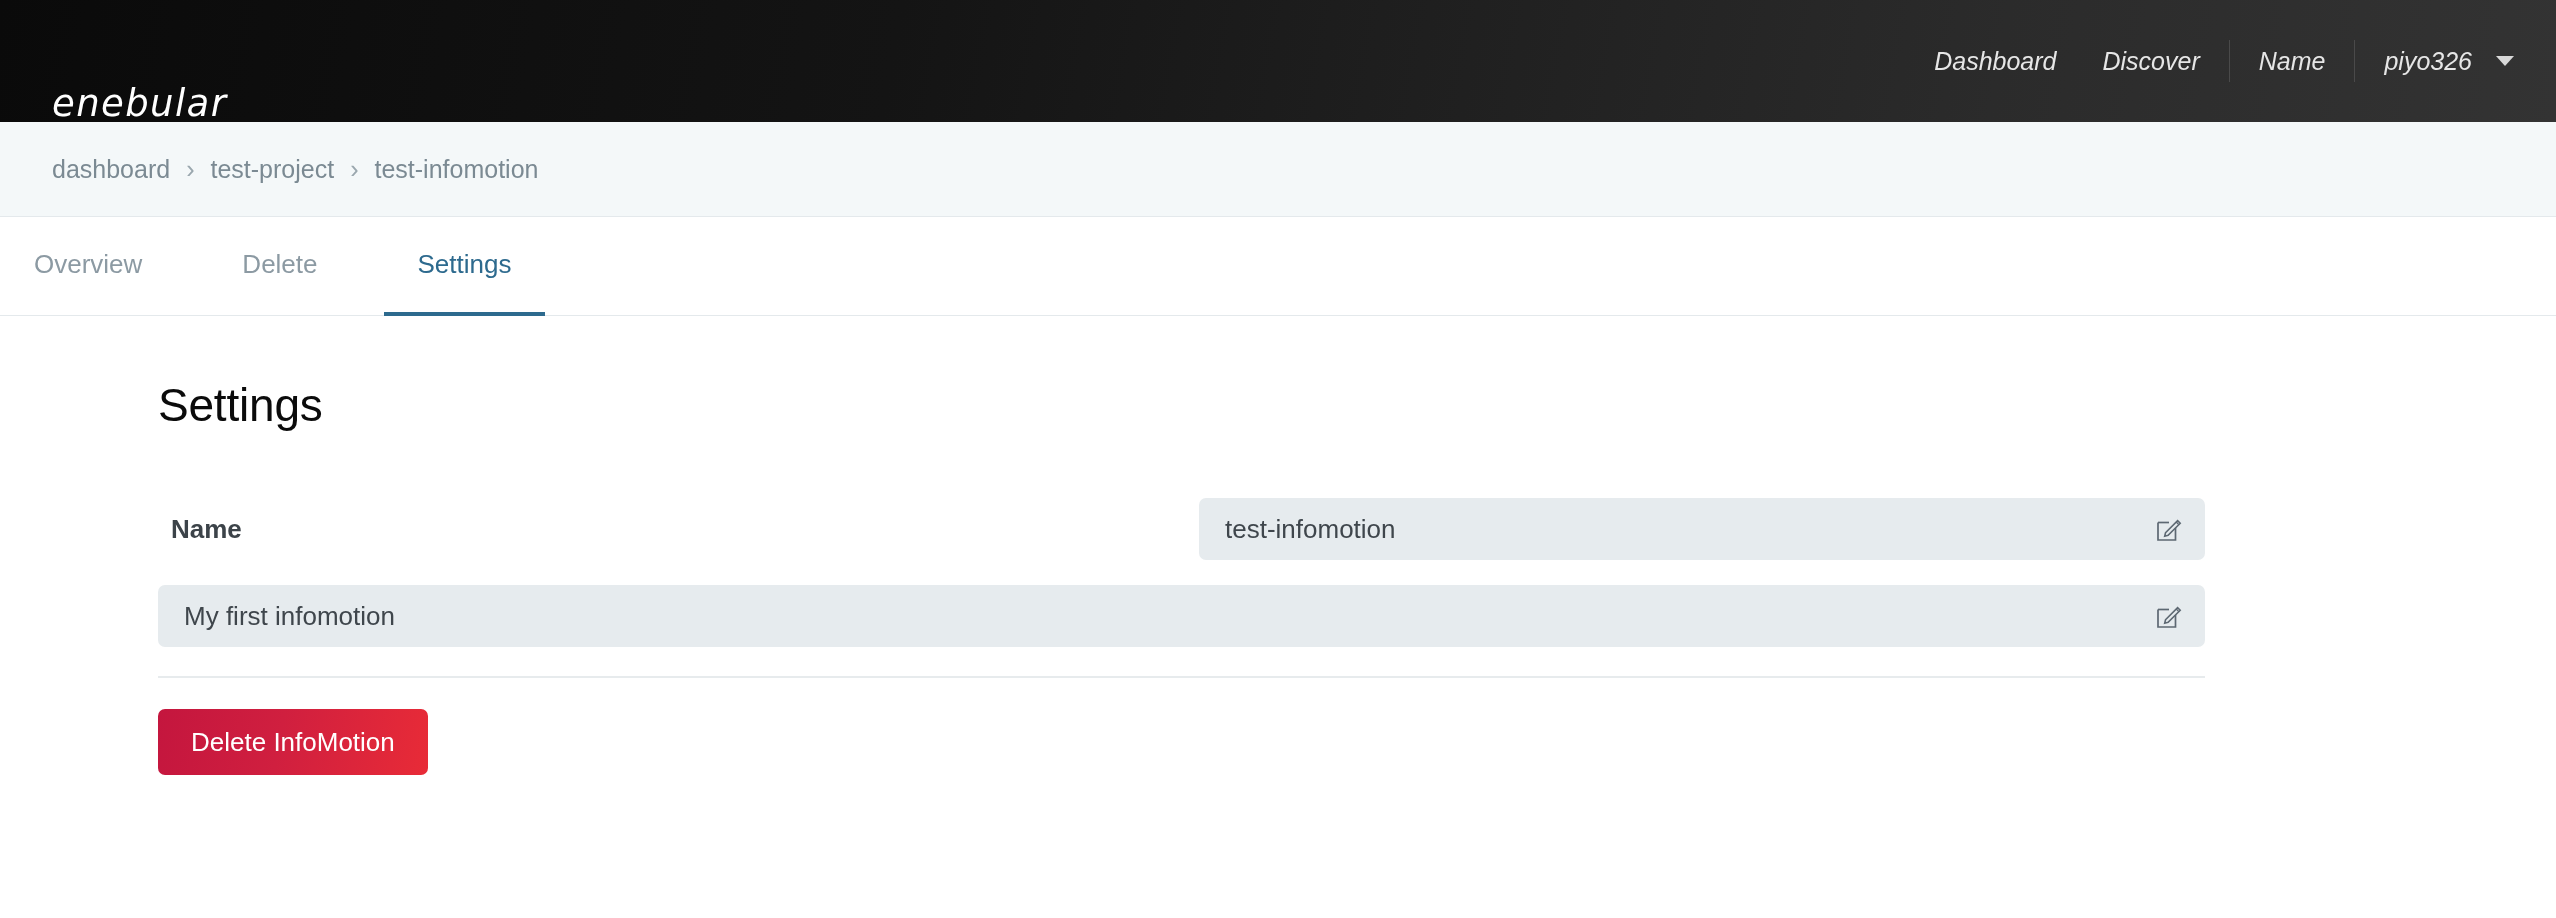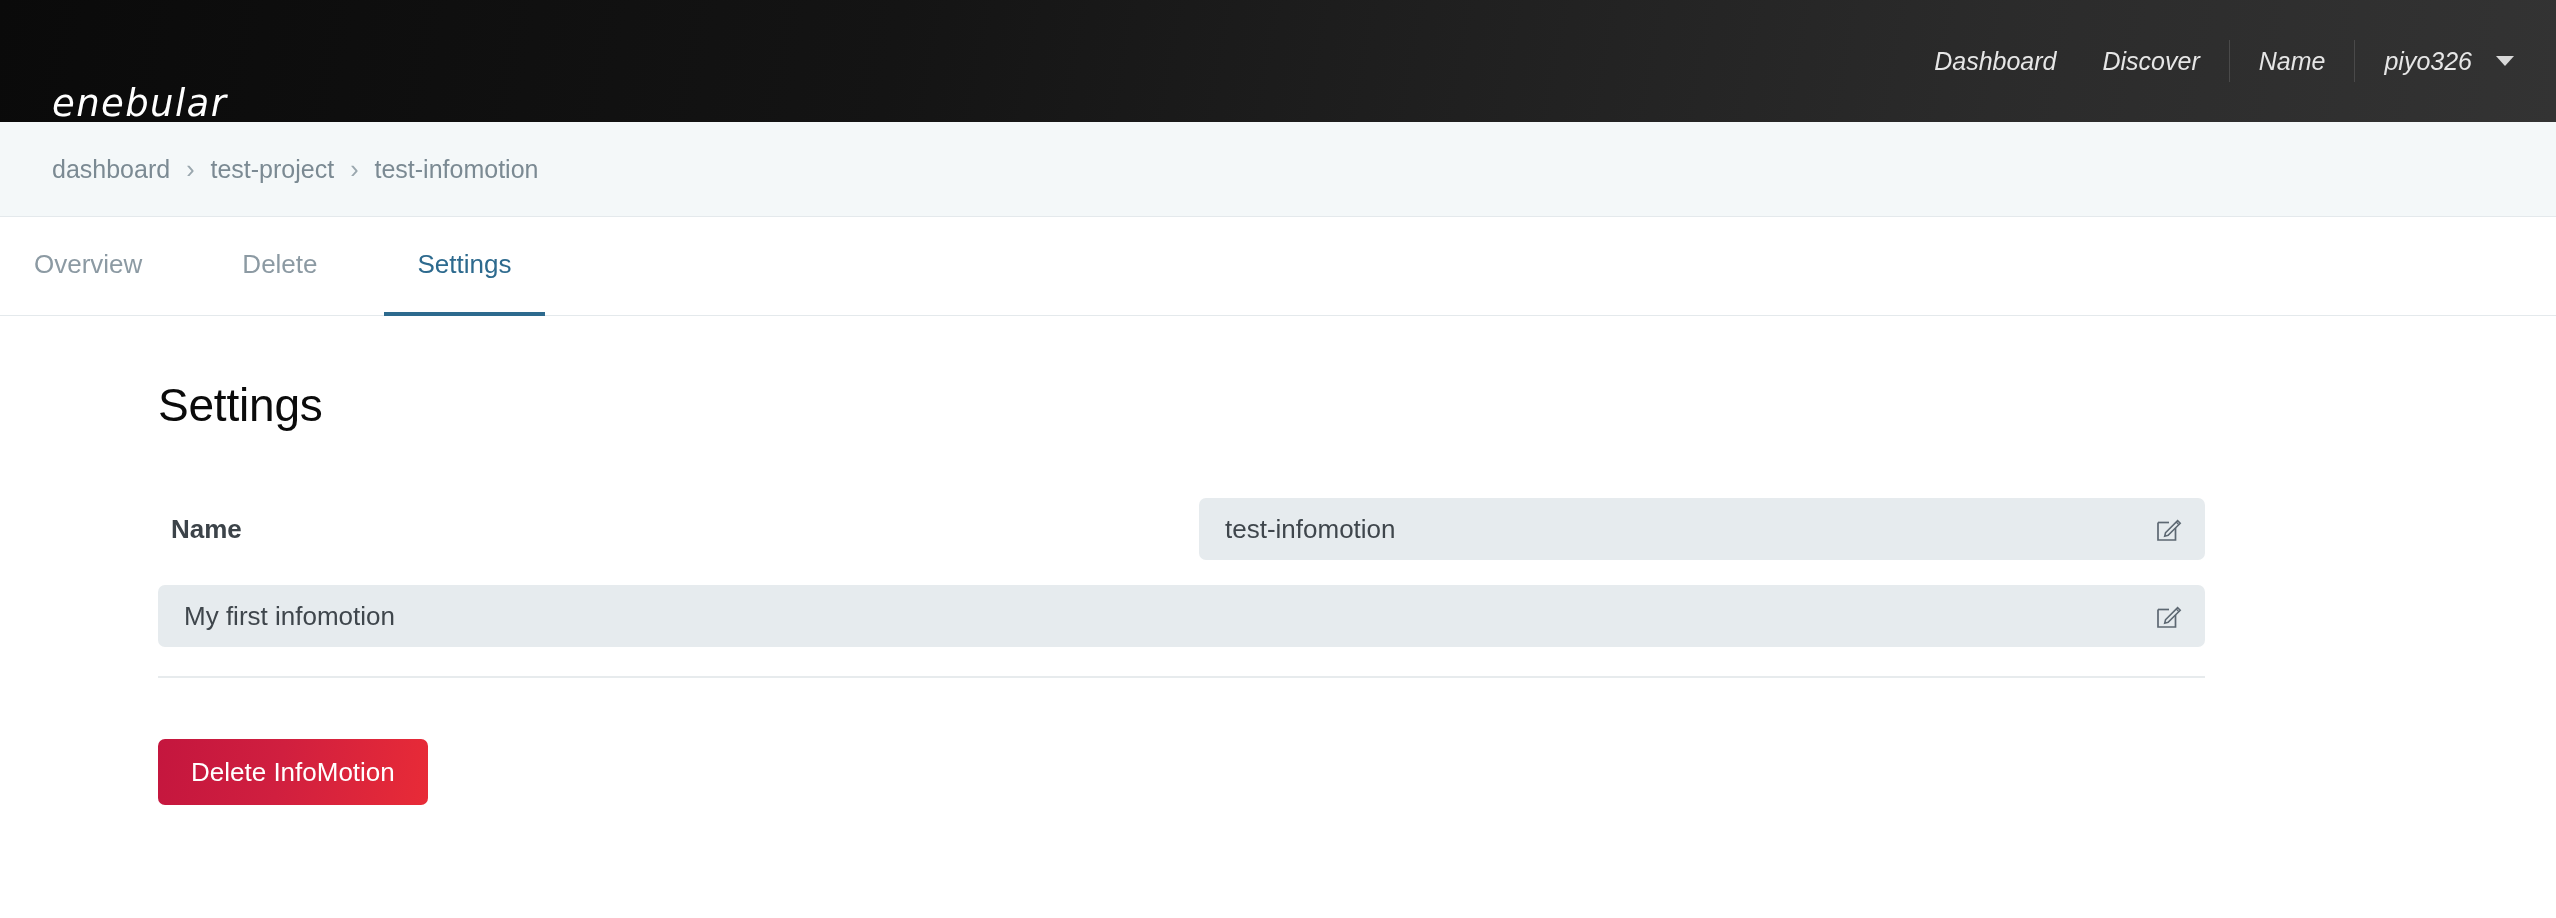--- a/index.html
+++ b/index.html
@@ -177,21 +177,21 @@
     display: block;
     cursor: pointer;
   }
   .divider {
     height: 2px;
     background: #e7ebed;
     width: 2047px;
     margin-top: 29px;
   }
   .delete-btn {
-    margin-top: 61px;
+    margin-top: 31px;
     display: inline-flex;
     align-items: center;
     justify-content: center;
     height: 66px;
     padding: 4px 33px;
     border: none;
     border-radius: 7px;
     background: linear-gradient(100deg, #c4163e 0%, #d01f3f 45%, #e82b37 100%);
     color: #ffffff;
     font-size: 26px;

